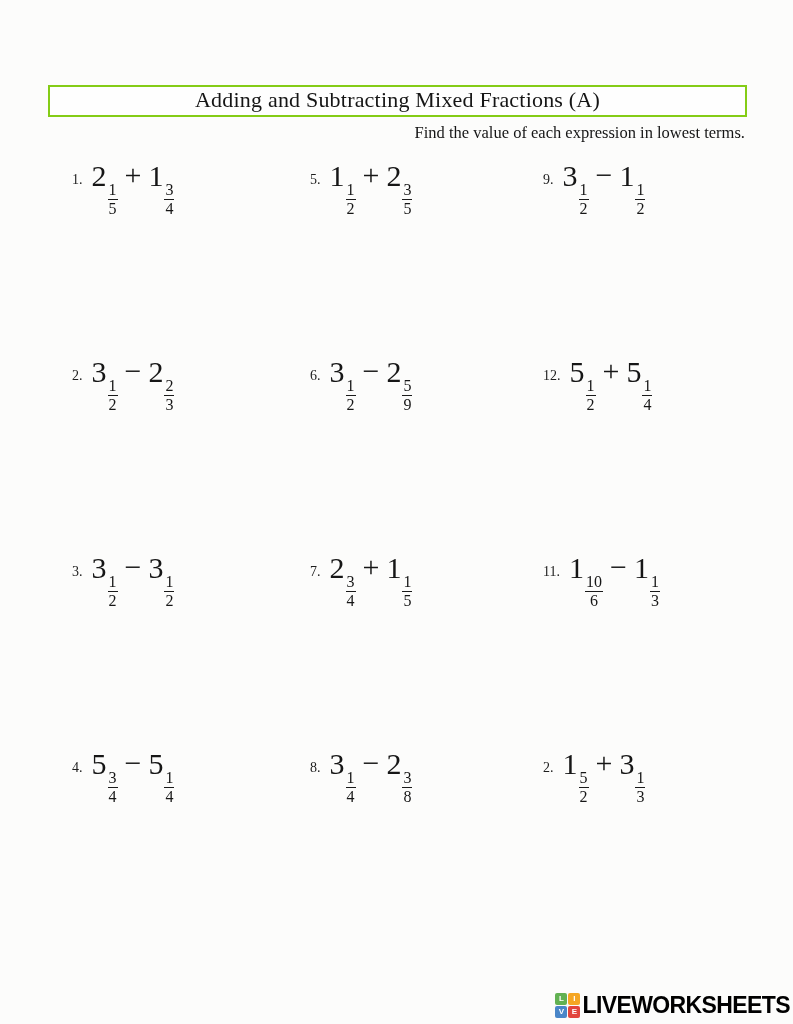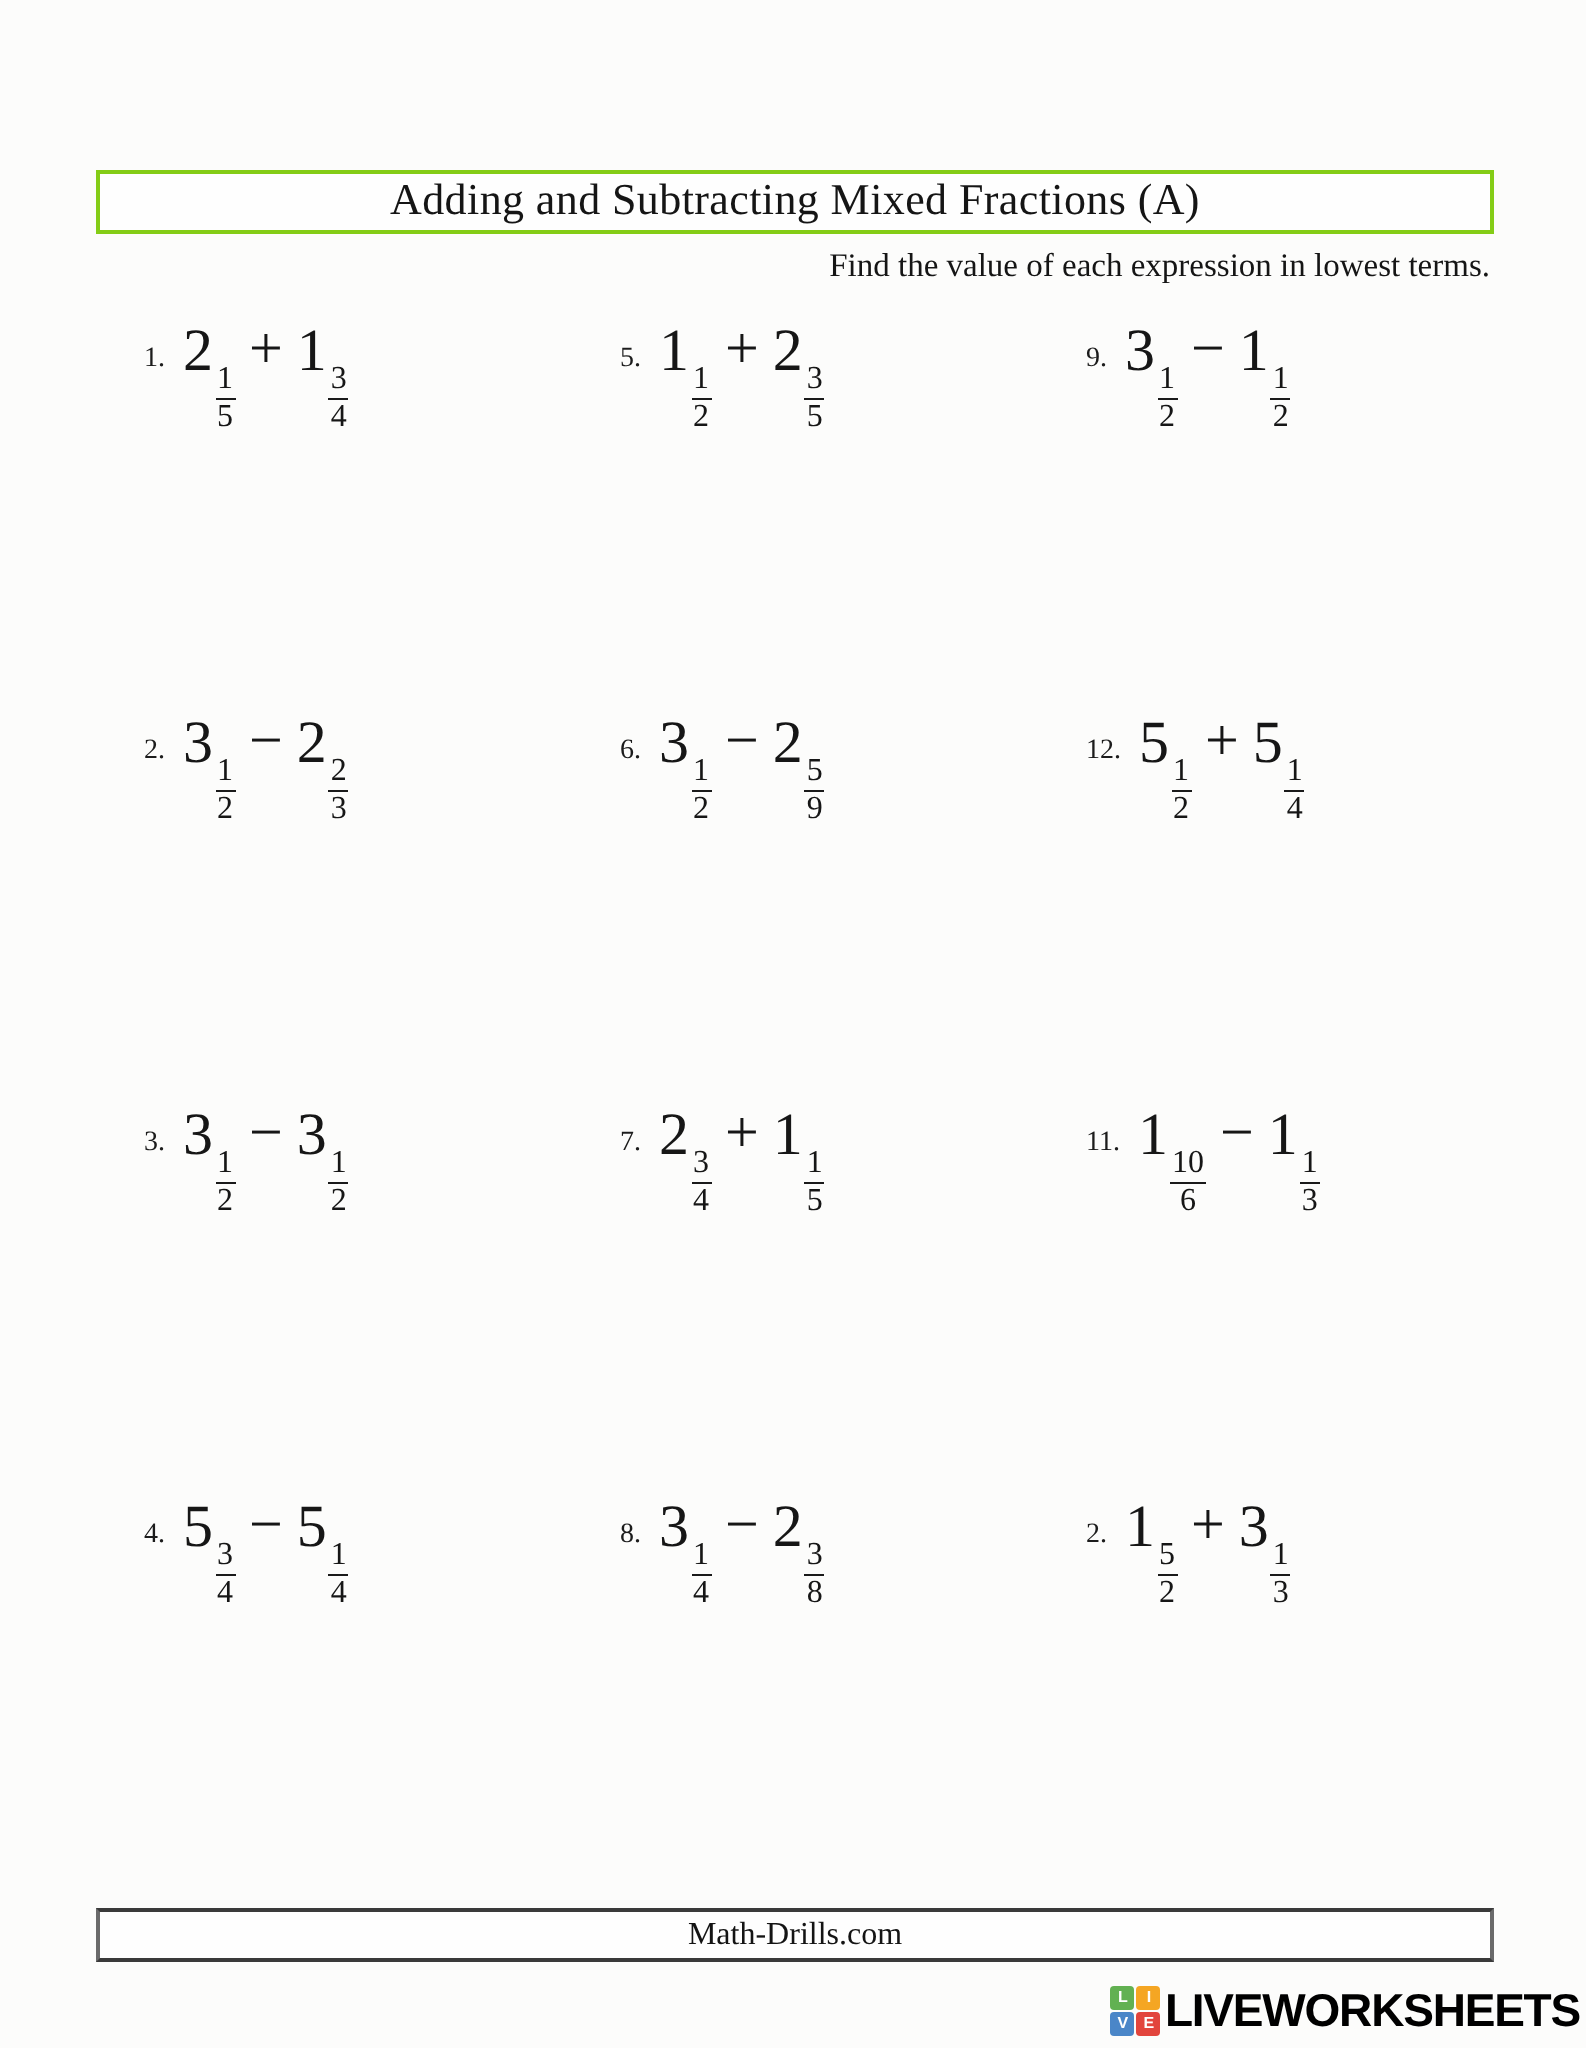--- a/index.html
+++ b/index.html
@@ -203,23 +203,20 @@
       <span class="plabel">2.</span><span class="expr"><span class="mixed"><span class="whole">1</span><span class="frac">
               <span class="num">5</span>
               <span class="den">2</span>
             </span></span><span class="op">+</span><span class="mixed"><span class="whole">3</span><span class="frac">
               <span class="num">1</span>
               <span class="den">3</span>
             </span></span></span>
     </div>
     </div>
 
-  <div class="footer-box">
-    <span class="footer-text">Math-Drills.com</span>
-  </div>
 
   <div class="lw-logo">
     <span class="lw-blocks">
         <span class="lw-block" style="background: rgb(98, 177, 82);">L</span>
         <span class="lw-block" style="background: rgb(245, 166, 35);">I</span>
         <span class="lw-block" style="background: rgb(74, 134, 200);">V</span>
         <span class="lw-block" style="background: rgb(226, 69, 61);">E</span>
       </span>
     <span class="lw-wordmark" style="color: #000000;">LIVEWORKSHEETS</span>
   </div>

